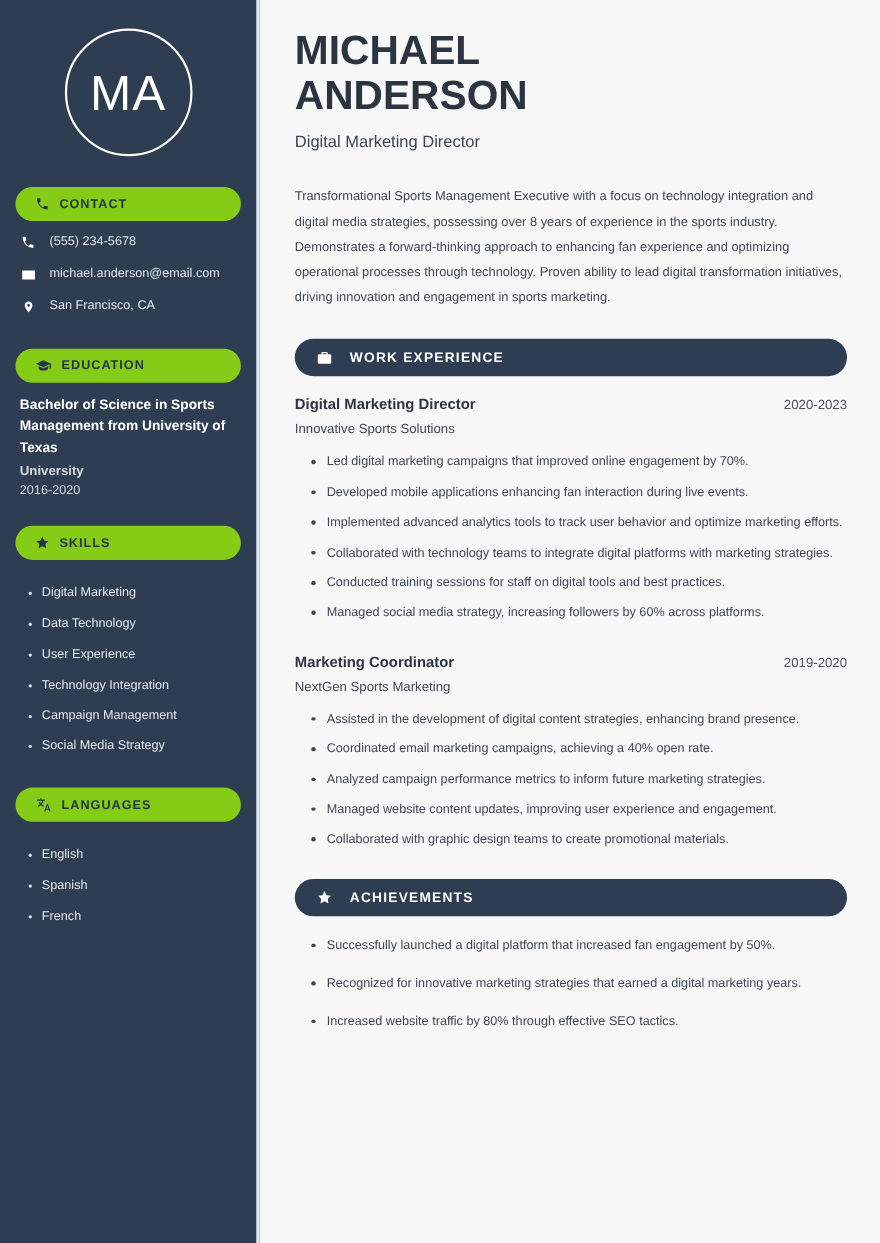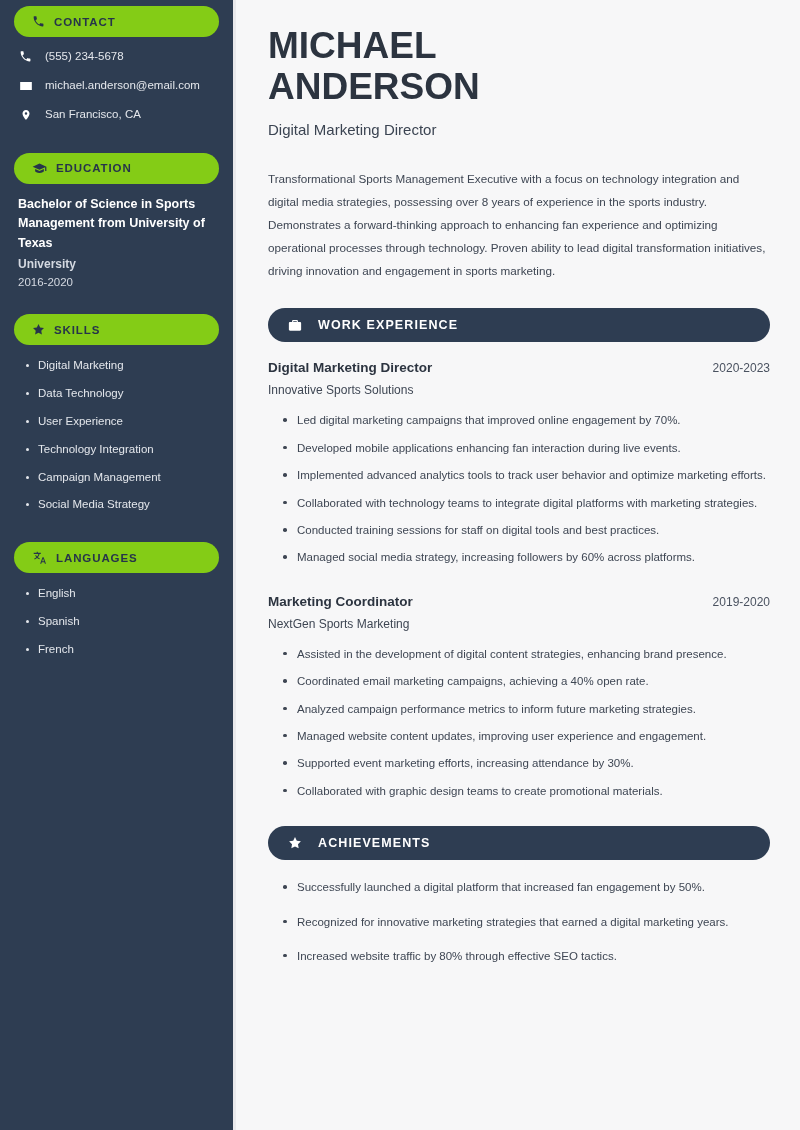--- a/index.html
+++ b/index.html
@@ -119,20 +119,21 @@
     list-style: none;
     padding: 3px 0 0 12px;
   }
   .side-list li {
     position: relative;
     font-size: 11.5px;
     color: #e4e7ec;
     padding-left: 12px;
     margin-bottom: 14px;
     line-height: 1.2;
+    margin-top: 10px;
   }
   .side-list li::before {
     content: "";
     position: absolute;
     left: 0;
     top: 5px;
     width: 3px;
     height: 3px;
     border-radius: 50%;
     background: #e4e7ec;
@@ -242,20 +243,25 @@
   .ach-list { margin-top: 16px; }
   .ach-list li { margin-bottom: 16px; }
 </style>
 </head>
 <body>
 
 <div class="page">
 
   <aside class="sidebar">
 
+    <div class="avatar-wrap">
+      <div class="avatar">
+        <span class="avatar-initials">MA</span>
+      </div>
+    </div>
 
     <div class="pill">
       <span class="ic">
         <svg width="13" height="13" viewBox="0 0 24 24" fill="#26344a">
           <path d="M6.6 10.8c1.4 2.8 3.8 5.1 6.6 6.6l2.2-2.2c.3-.3.7-.4 1-.2 1.2.4 2.4.6 3.7.6.6 0 1 .4 1 1V20c0 .6-.4 1-1 1C10.9 21 3 13.1 3 3.3c0-.6.4-1 1-1h3.4c.6 0 1 .4 1 1 0 1.3.2 2.5.6 3.7.1.3 0 .7-.2 1l-2.2 2.2z"></path>
         </svg>
       </span>
       <span class="pill-label">CONTACT</span>
     </div>
 
@@ -386,21 +392,20 @@
       <div class="job-head">
         <span class="job-role">Marketing Coordinator</span>
         <span class="job-dates">2019-2020</span>
       </div>
       <div class="job-company">NextGen Sports Marketing</div>
       <ul class="bullets">
         <li>Assisted in the development of digital content strategies, enhancing brand presence.</li>
         <li>Coordinated email marketing campaigns, achieving a 40% open rate.</li>
         <li>Analyzed campaign performance metrics to inform future marketing strategies.</li>
         <li>Managed website content updates, improving user experience and engagement.</li>
-        <li>Supported event marketing efforts, increasing attendance by 30%.</li>
         <li>Collaborated with graphic design teams to create promotional materials.</li>
       </ul>
     </div>
 
     <div class="sec-bar">
       <span class="ic">
         <svg width="14" height="14" viewBox="0 0 24 24" fill="#ffffff">
           <path d="M12 1.8l3.1 6.4 7 1-5 4.9 1.2 7-6.3-3.3-6.3 3.3 1.2-7-5-4.9 7-1z"></path>
         </svg>
       </span>

